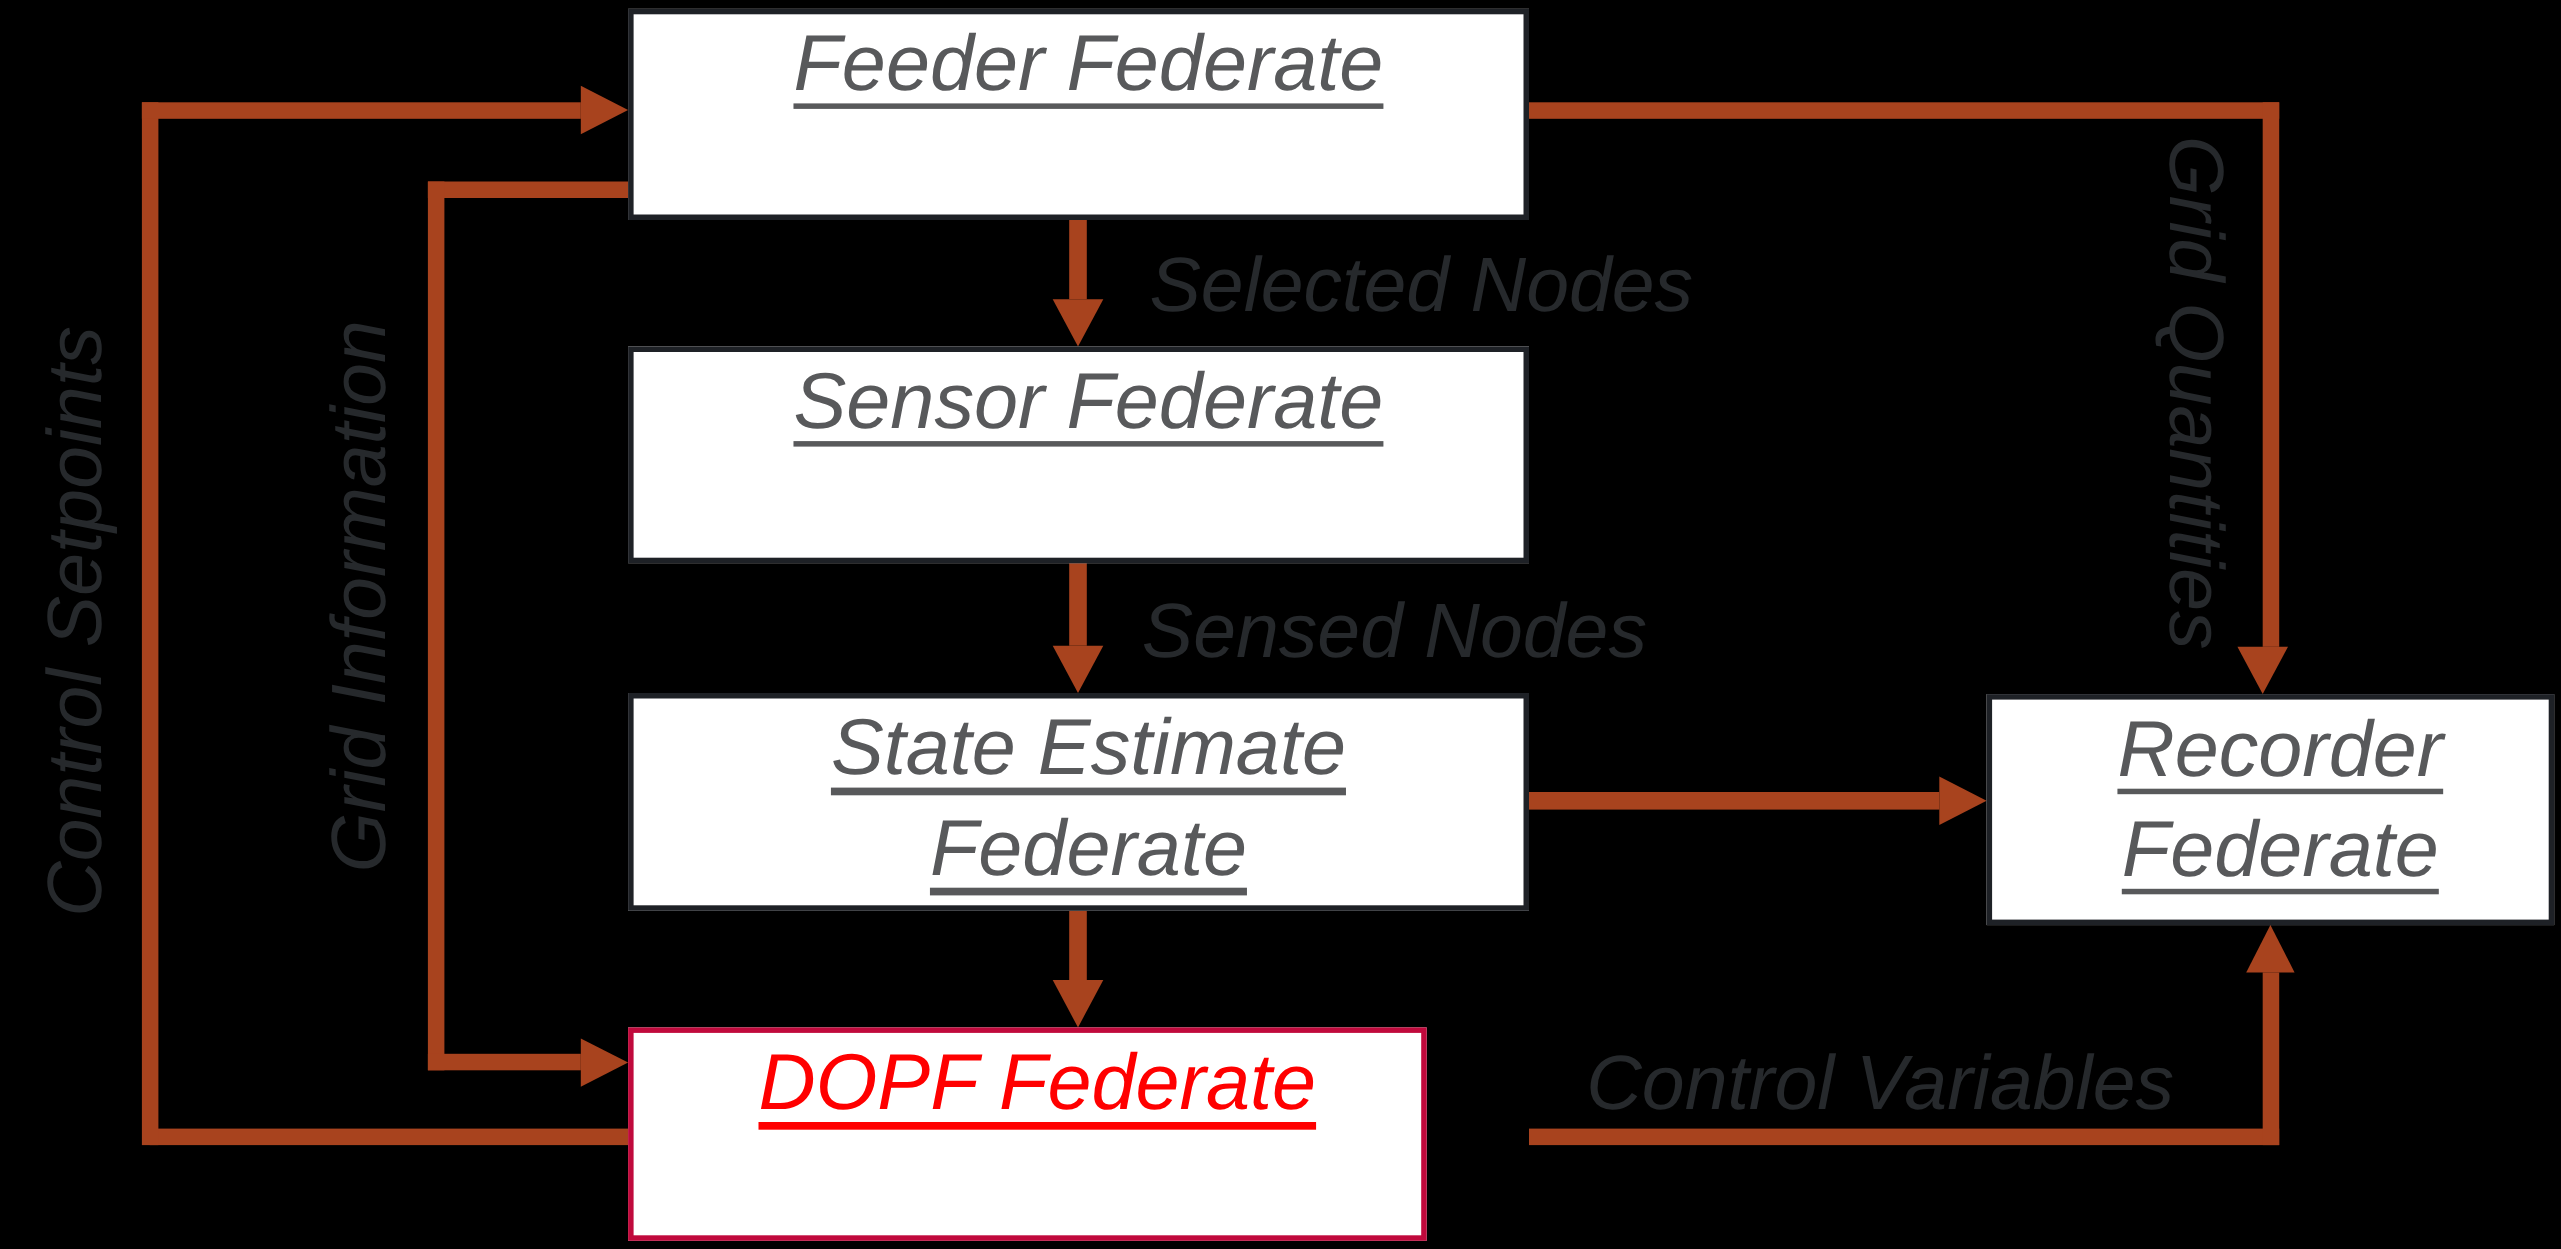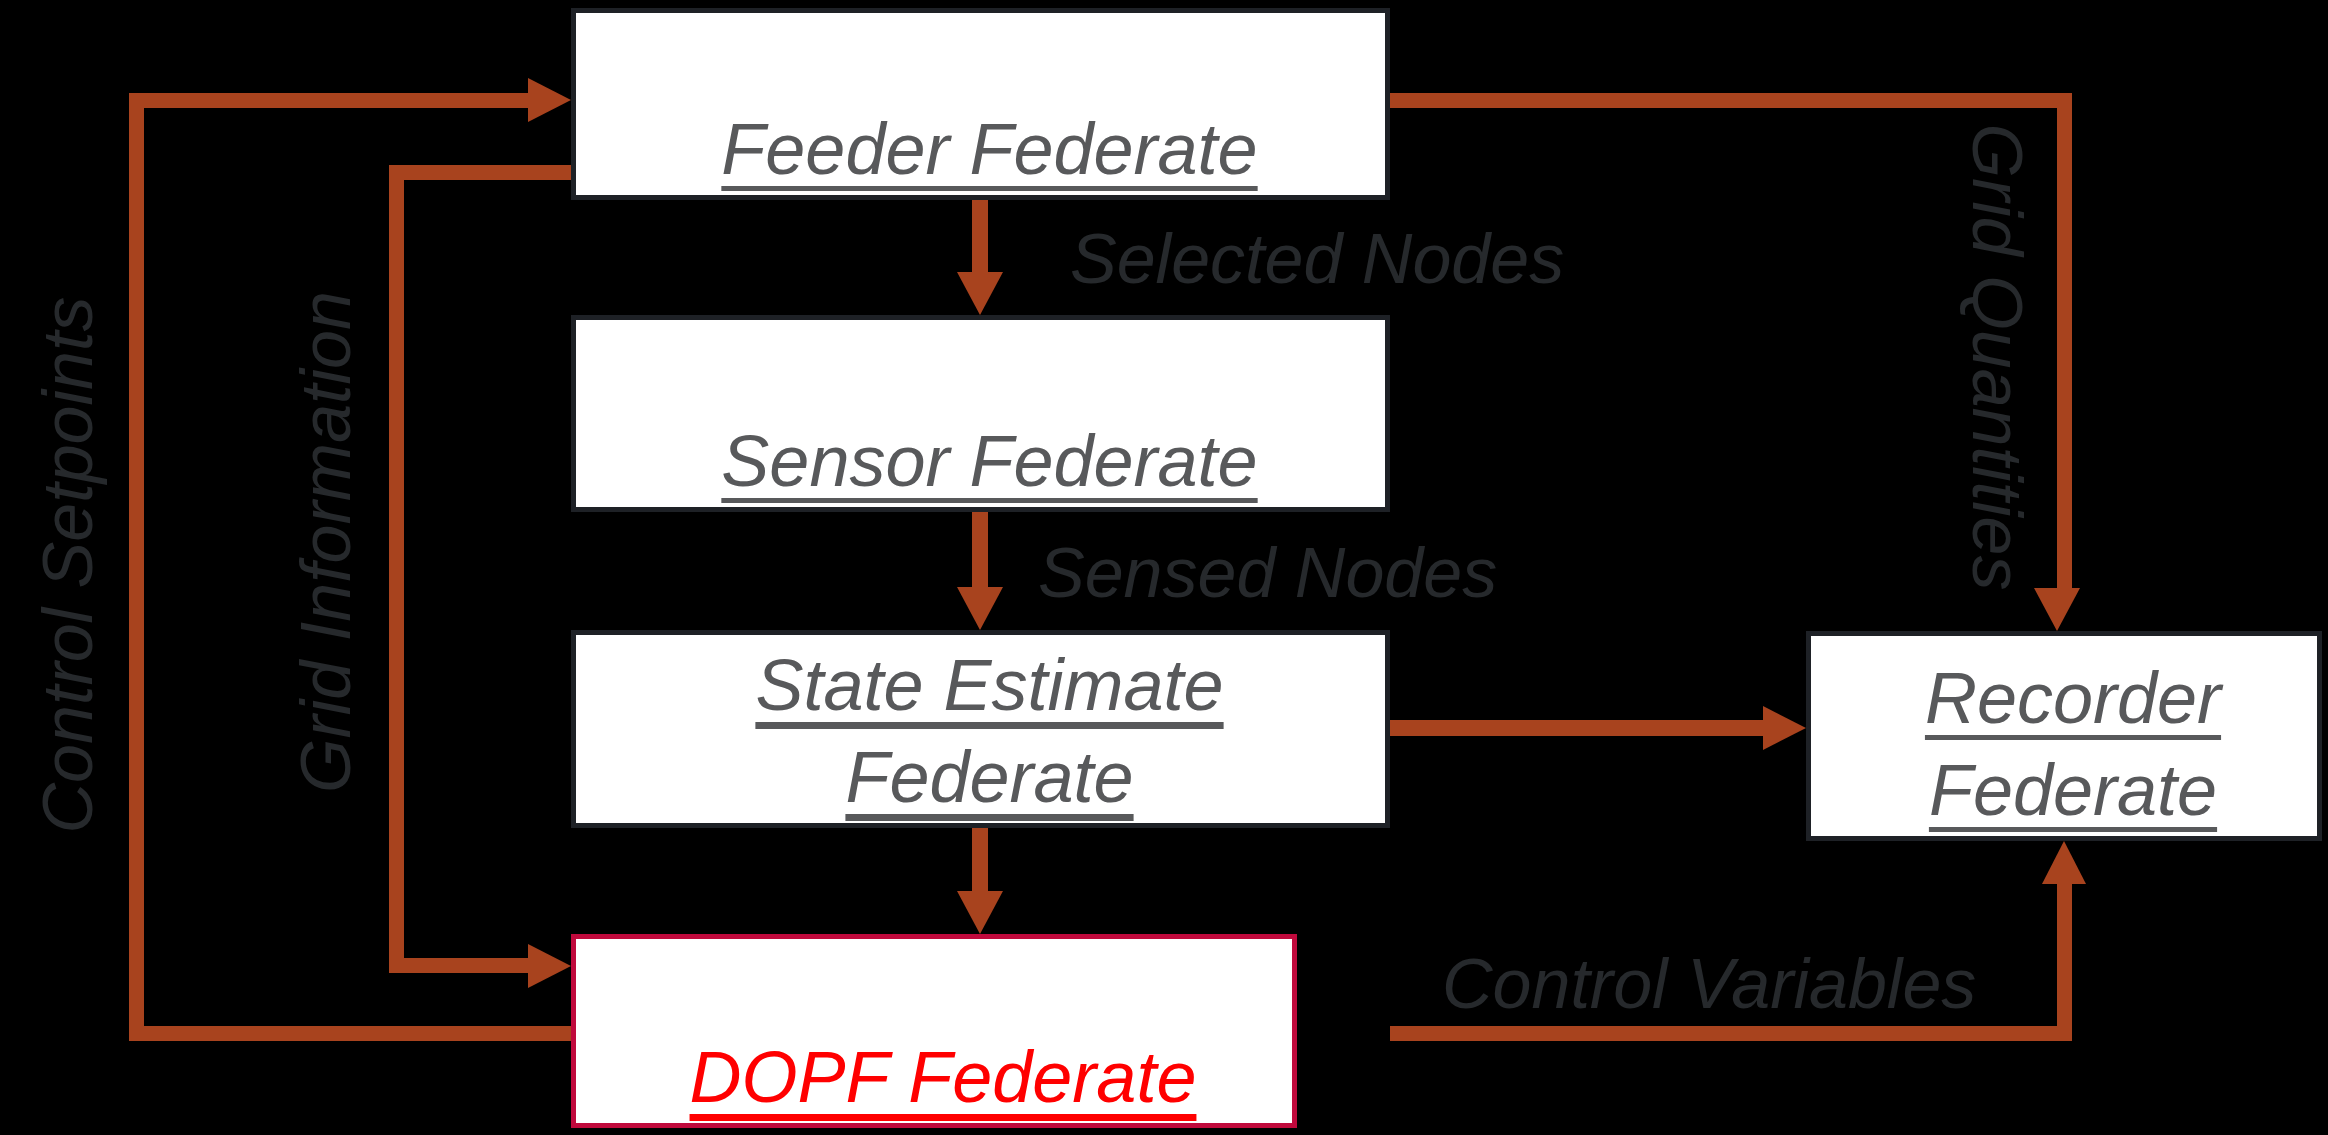--- a/index.html
+++ b/index.html
@@ -19,21 +19,21 @@
     background:var(--background);
     overflow:hidden;
     font-family:"Liberation Sans", sans-serif;
   }
   
   .fbox{
     position:absolute;
     box-sizing:border-box;
     background:var(--box-fill);
     border:5px solid var(--box-border);
-    display:flex;align-items:flex-end;justify-content:center;
+    display:flex;align-items:flex-start;justify-content:center;
     text-align:center;
     padding-left:18px;
   }
   .fbox .label{
     font-style:italic;
     font-size:72px;
     line-height:1.27;
     color:var(--box-text-gray);
     text-decoration:underline;
     text-decoration-thickness:5px;
@@ -128,21 +128,21 @@
   </div>
 
   <div class="fbox" id="box-dopf">
     <span class="label">DOPF Federate</span>
   </div>
 
   <div class="fbox" id="box-recorder">
     <span class="label">Recorder Federate</span>
   </div>
 
-  <div class="elabel" style="left:1045px;top:224px;margin-left:25px;">Selected Nodes</div>
+  <div class="elabel" style="left:1045px;top:224px;">Selected Nodes</div>
 
   <div class="elabel" style="left:1038px;top:538px;">Sensed Nodes</div>
 
 
   <div class="elabel" style="left:1442px;top:949px;">Control Variables</div>
 
   <div class="elabel vcw" style="left:1997px;top:357px;">Grid Quantities</div>
 
   <div class="elabel vccw" style="left:68px;top:565px;">Control Setpoints</div>
 

